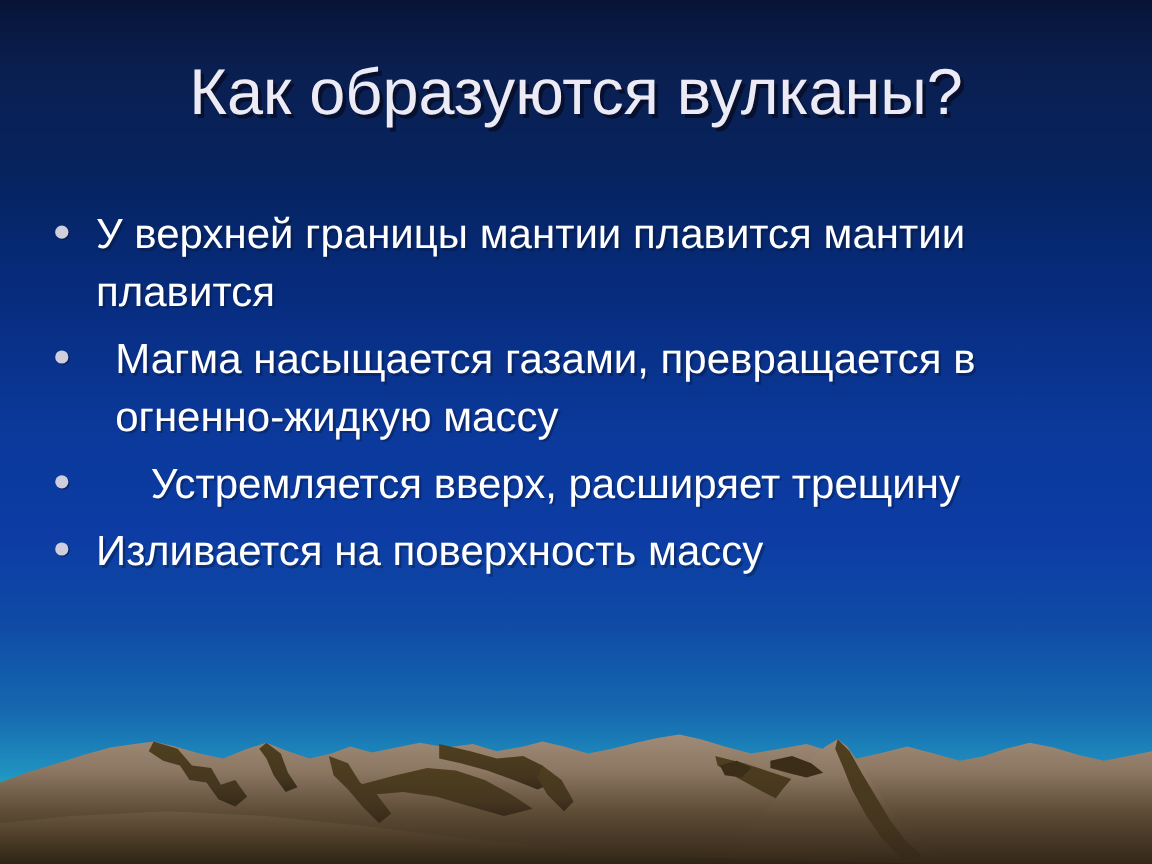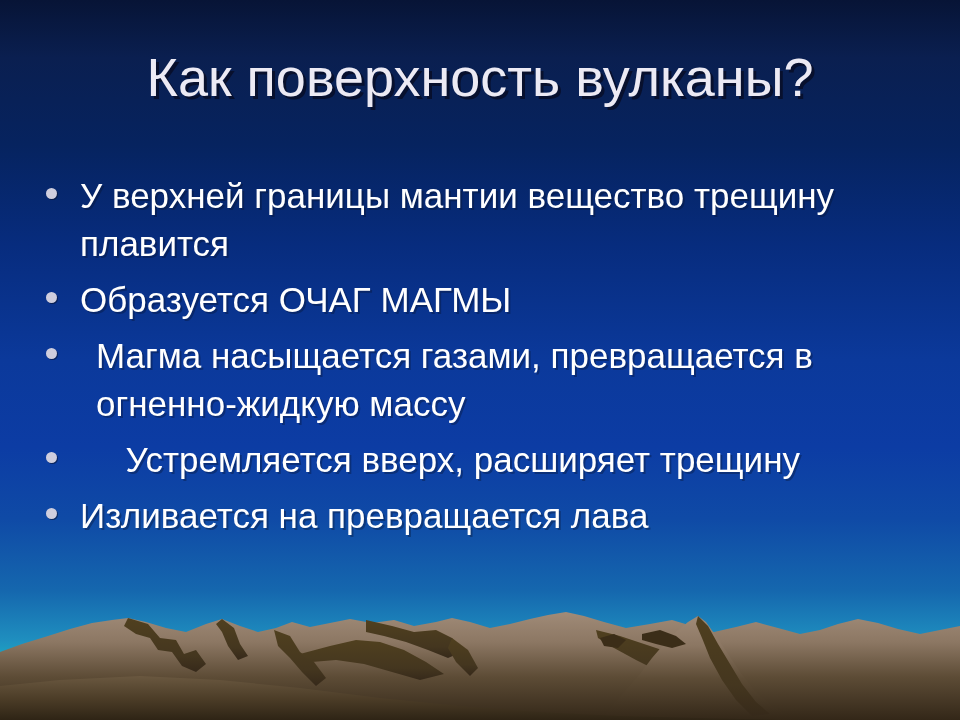--- a/index.html
+++ b/index.html
@@ -118,47 +118,43 @@
 </style>
 </head>
 <body>
 
 <div class="slide">
 
   <div class="sky"></div>
   <div class="sky-band"></div>
   <div class="sky-band-shade"></div>
 
-  <div class="title">Как поверхность вулканы?</div>
+  <div class="title">Как образуются вулканы?</div>
 
   <div class="bullets">
 
     <div class="bullet-row b1">
       <span class="bullet-dot"></span>
-      <span class="bullet-text">У верхней границы мантии вещество трещину плавится</span>
-    </div>
-
-    <div class="bullet-row b2">
-      <span class="bullet-dot"></span>
-      <span class="bullet-text">Образуется ОЧАГ МАГМЫ</span>
-    </div>
+      <span class="bullet-text">У верхней границы мантии плавится мантии плавится</span>
+    </div>
+
 
     <div class="bullet-row b3">
       <span class="bullet-dot"></span>
       <span class="bullet-text">Магма насыщается газами, превращается в огненно-жидкую массу</span>
     </div>
 
     <div class="bullet-row b4">
       <span class="bullet-dot"></span>
       <span class="bullet-text">Устремляется вверх, расширяет трещину</span>
     </div>
 
     <div class="bullet-row b5">
       <span class="bullet-dot"></span>
-      <span class="bullet-text">Изливается на превращается лава</span>
+      <span class="bullet-text">Изливается на поверхность массу</span>
     </div>
 
   </div>
 
   <svg class="mountains" viewBox="0 0 960 110" preserveAspectRatio="none">
     <defs>
       <linearGradient id="ridgeGrad" x1="0" y1="0" x2="0" y2="1">
         <stop offset="0%" stop-color="#a08b78"></stop>
         <stop offset="28%" stop-color="#8c7763"></stop>
         <stop offset="60%" stop-color="#5d4c36"></stop>

